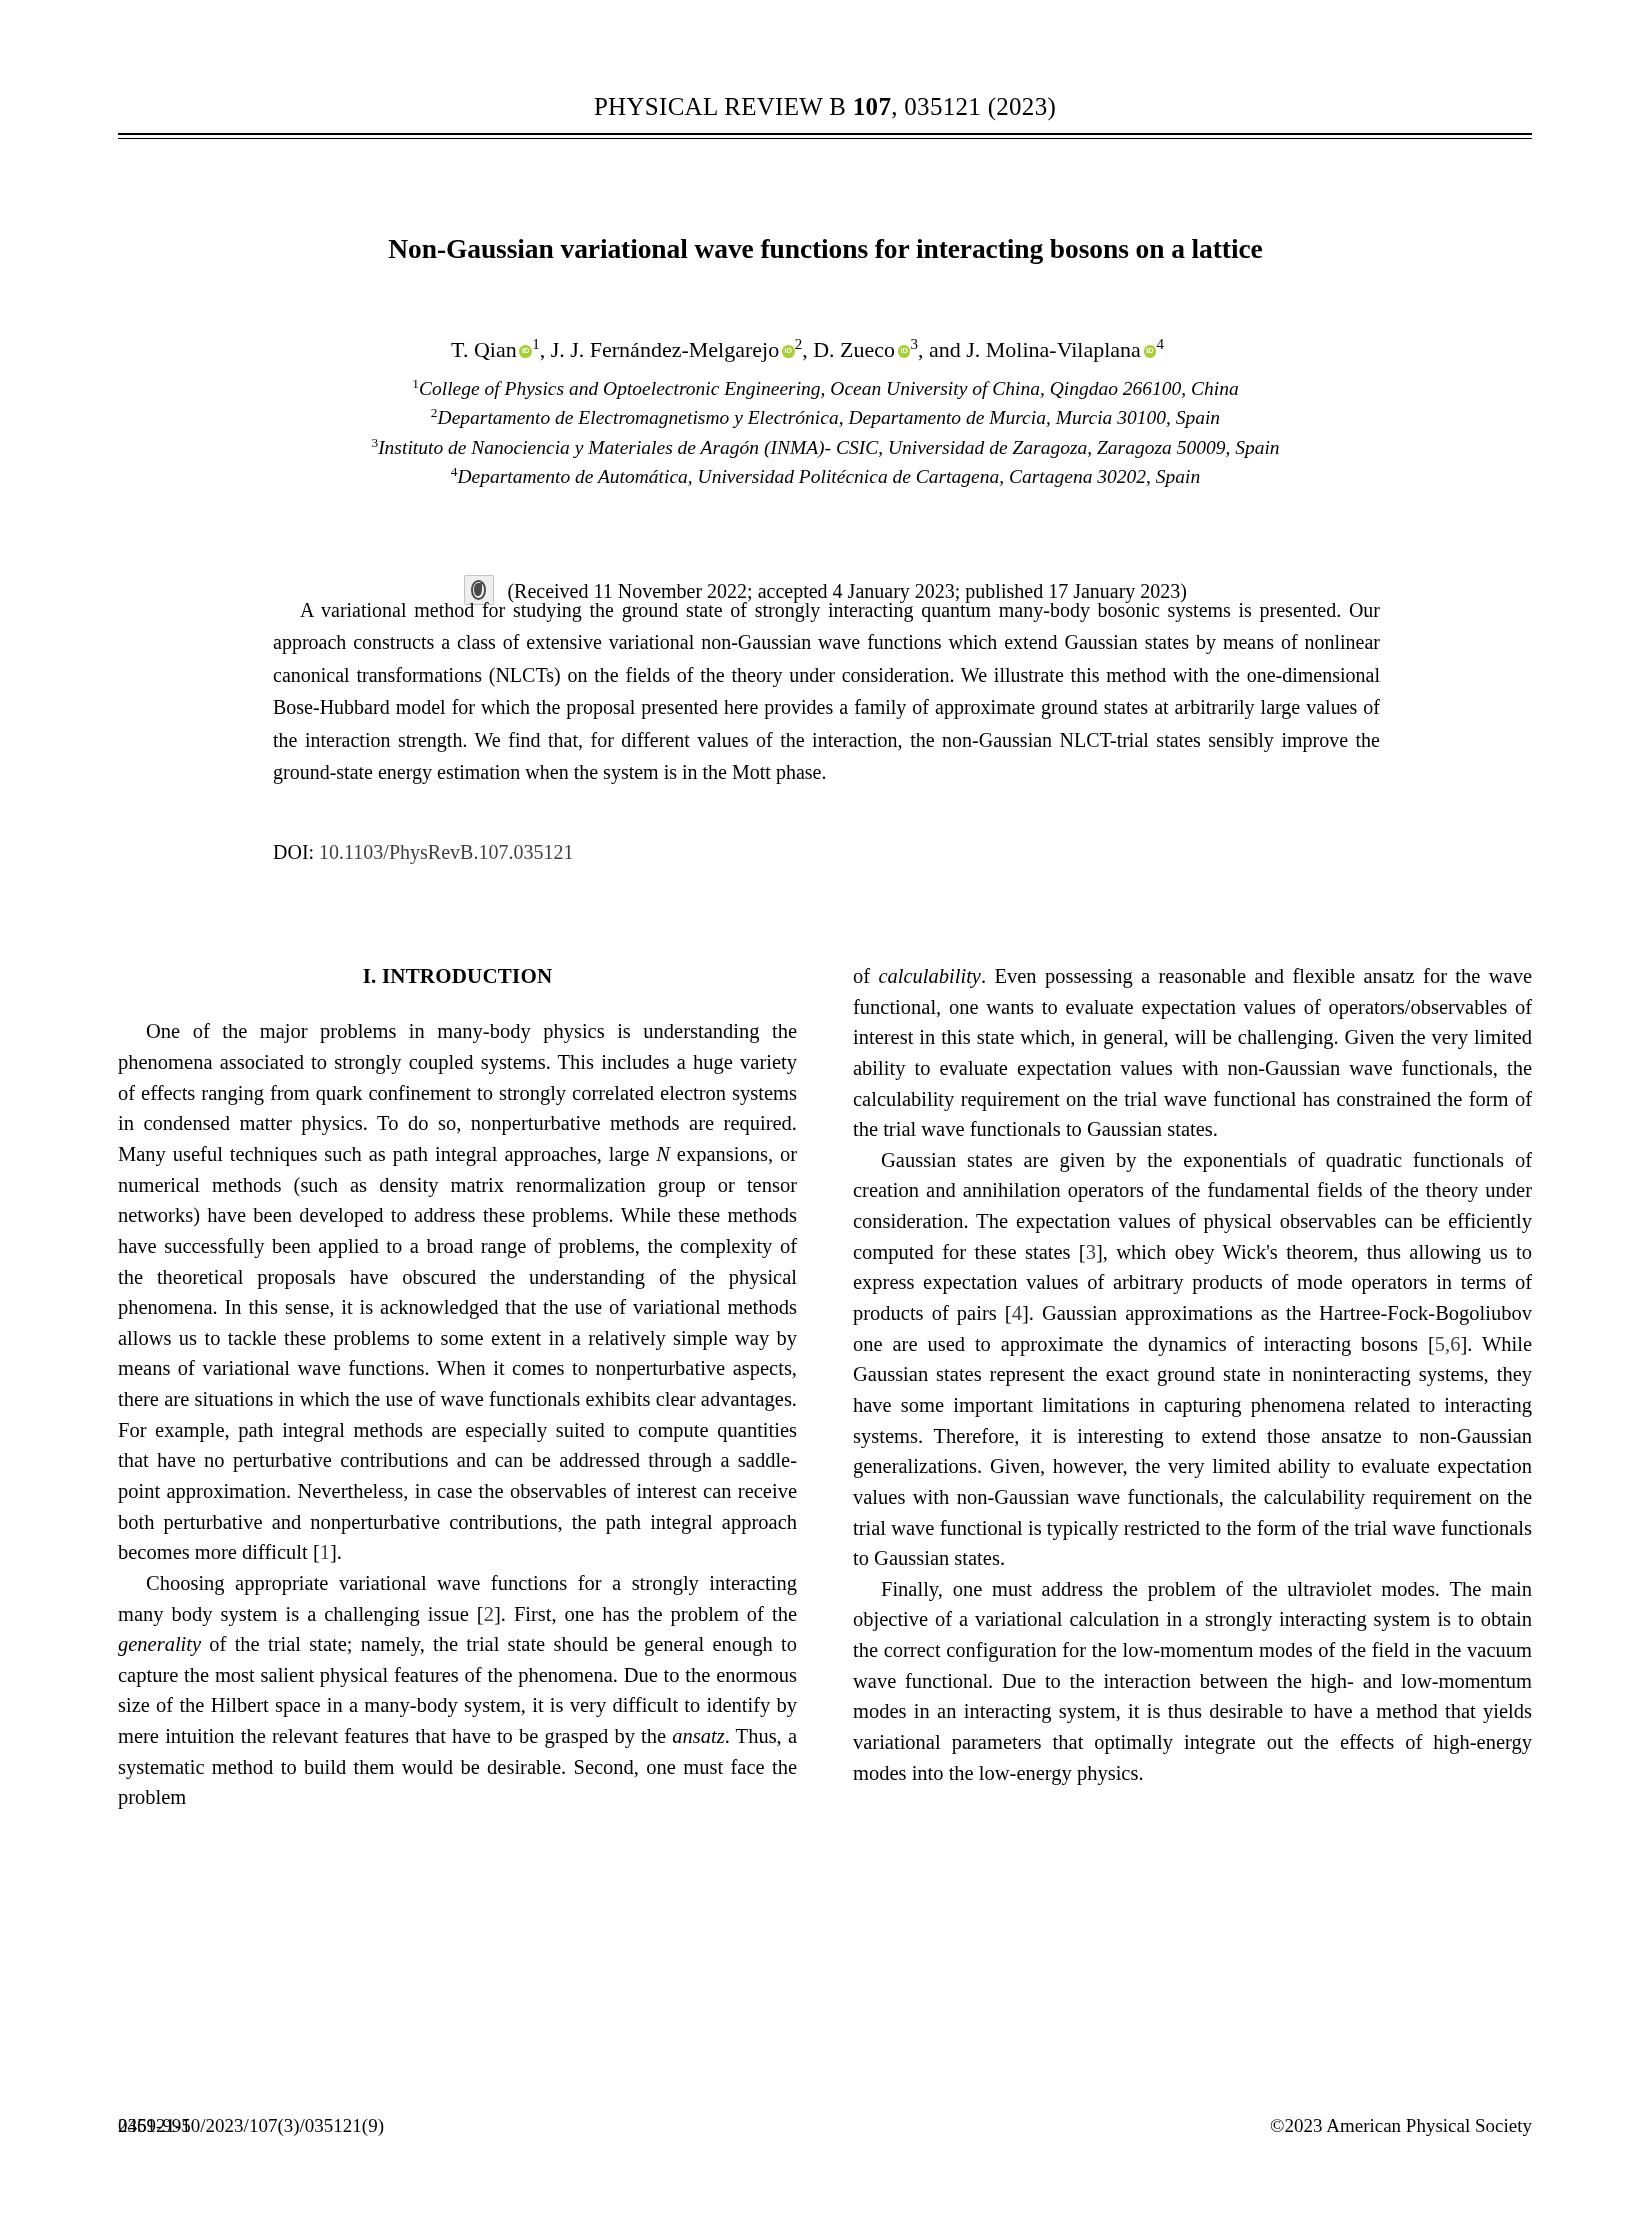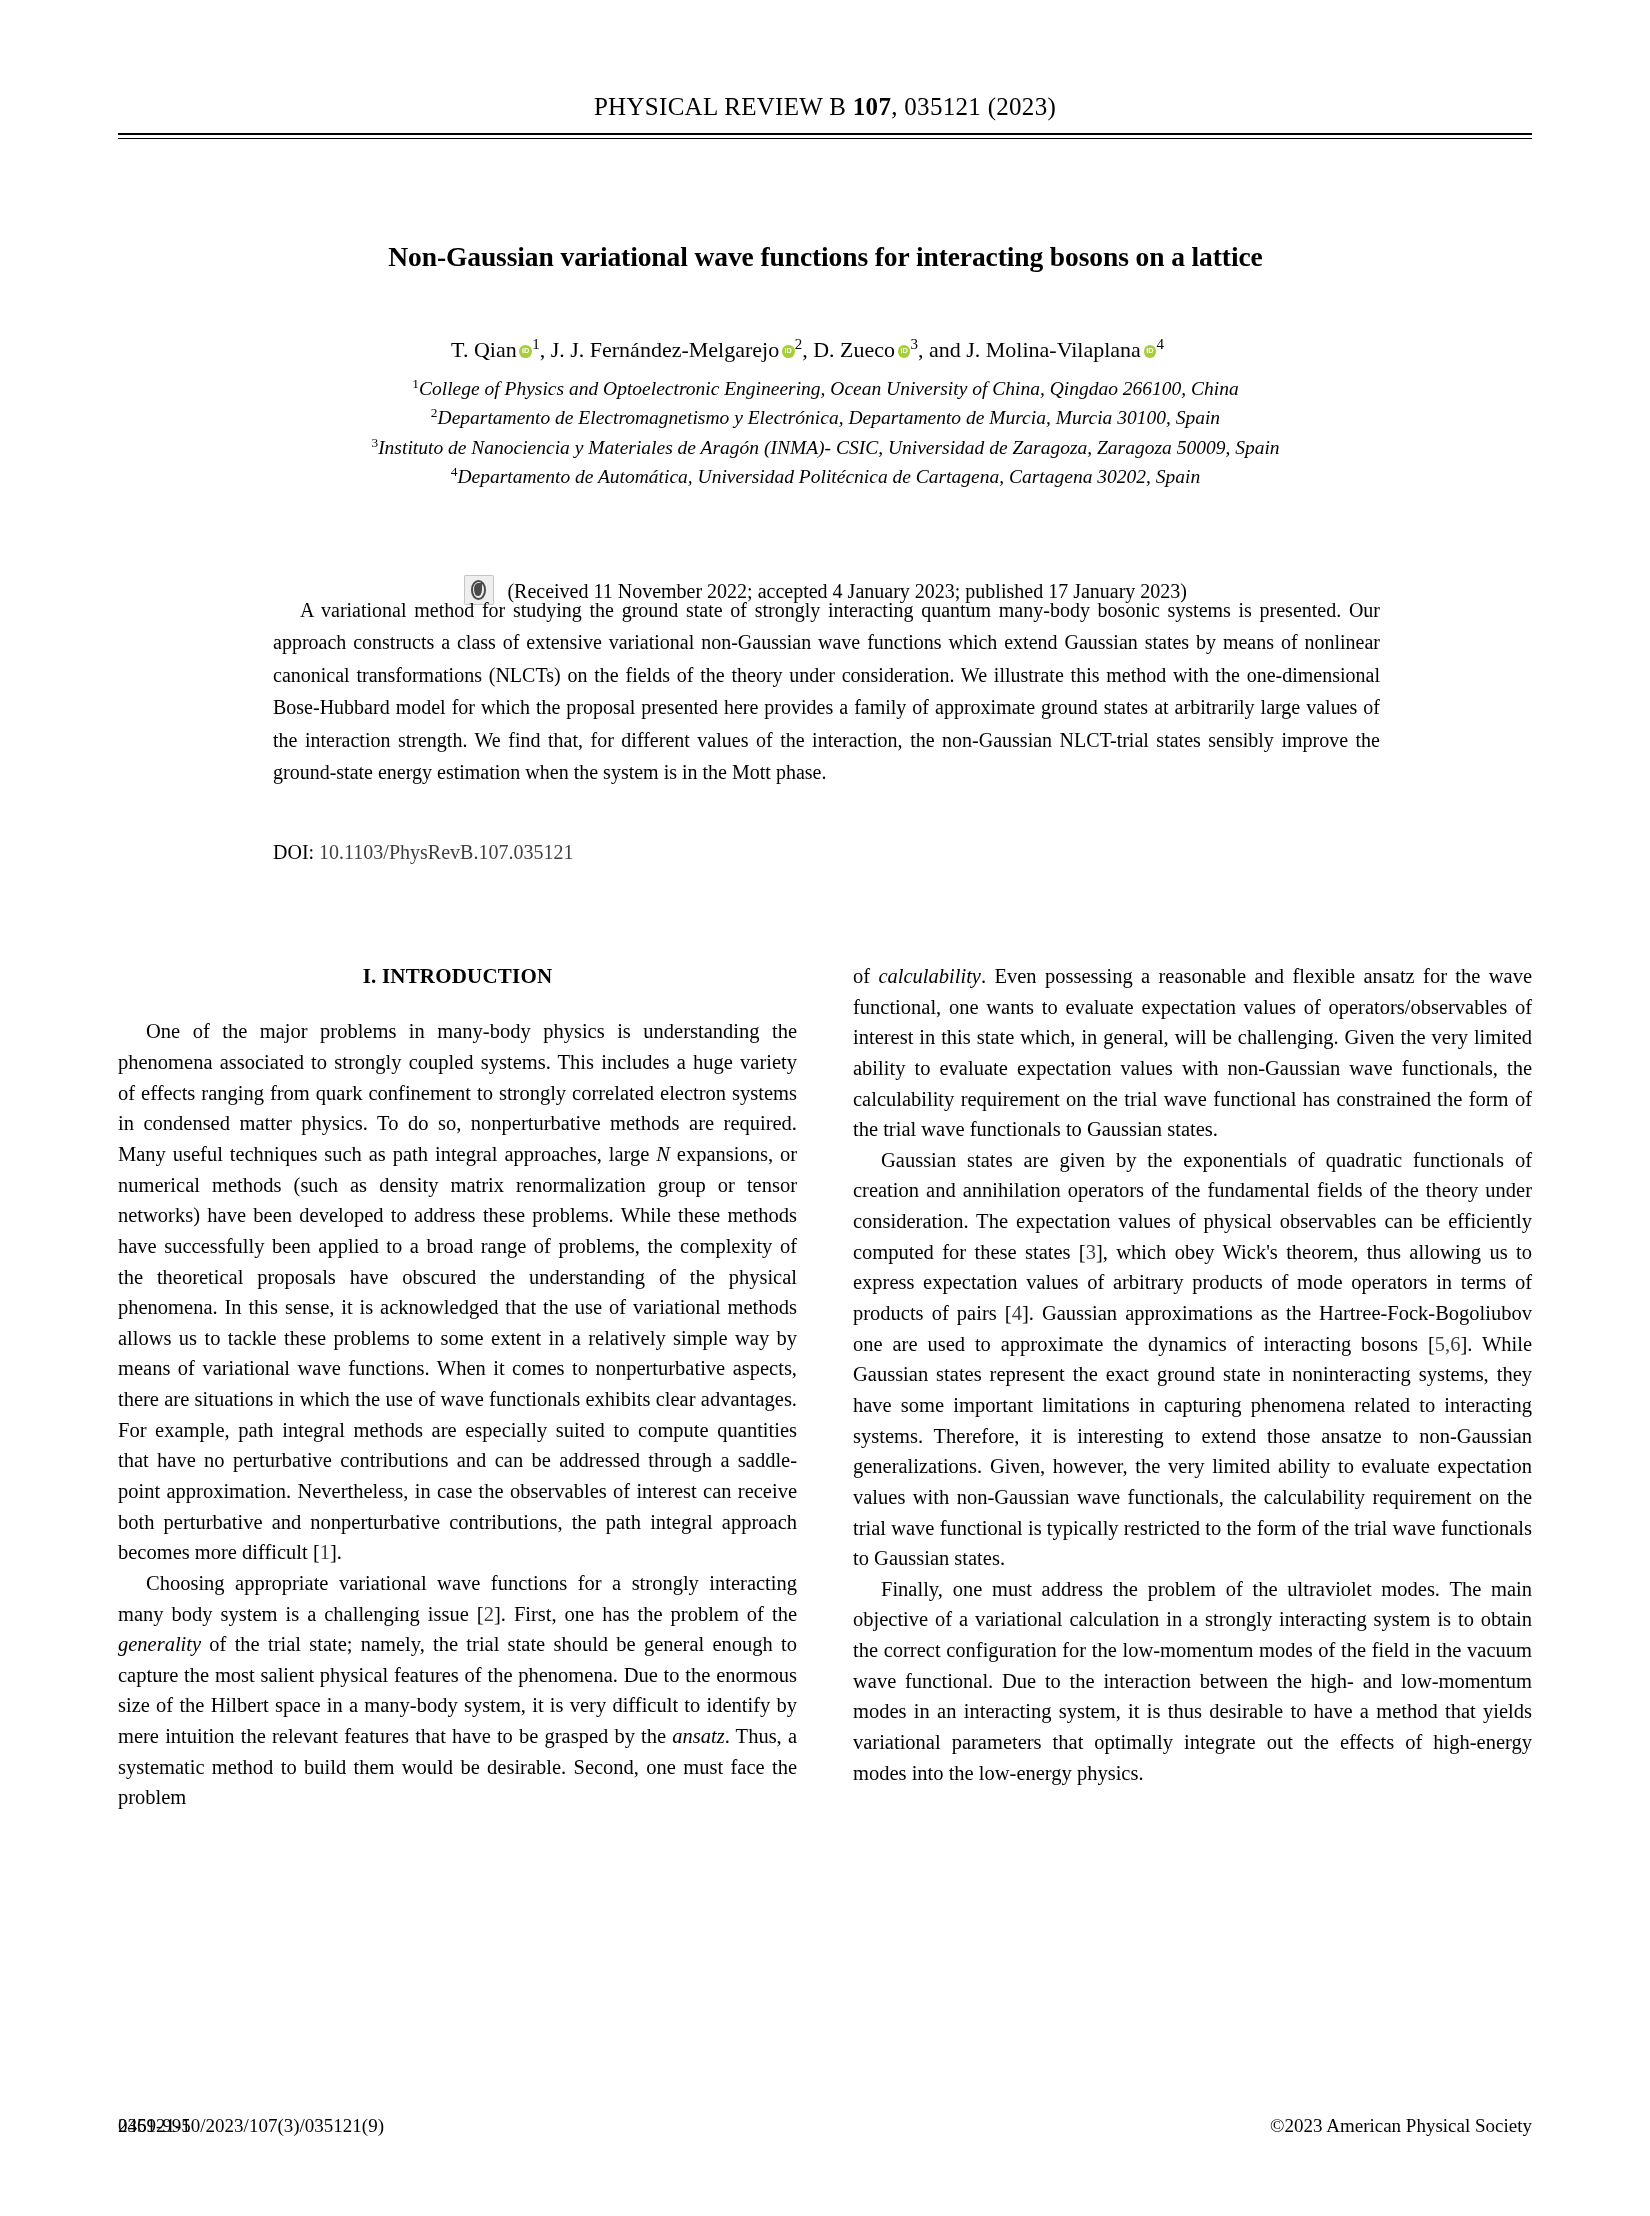--- a/index.html
+++ b/index.html
@@ -60,21 +60,21 @@
     position: absolute;
     left: 202px;
     top: 232px;
     width: 1247px;
     text-align: center;
   }
   .paper-title {
     font-size: 27.5px;
     font-weight: bold;
     line-height: 1.25;
-    margin: 8px;
+    margin: 0;
     letter-spacing: -0.1px;
   }
 
   .authors {
     position: absolute;
     left: 184px;
     top: 336px;
     width: 1247px;
     text-align: center;
     font-size: 22px;

